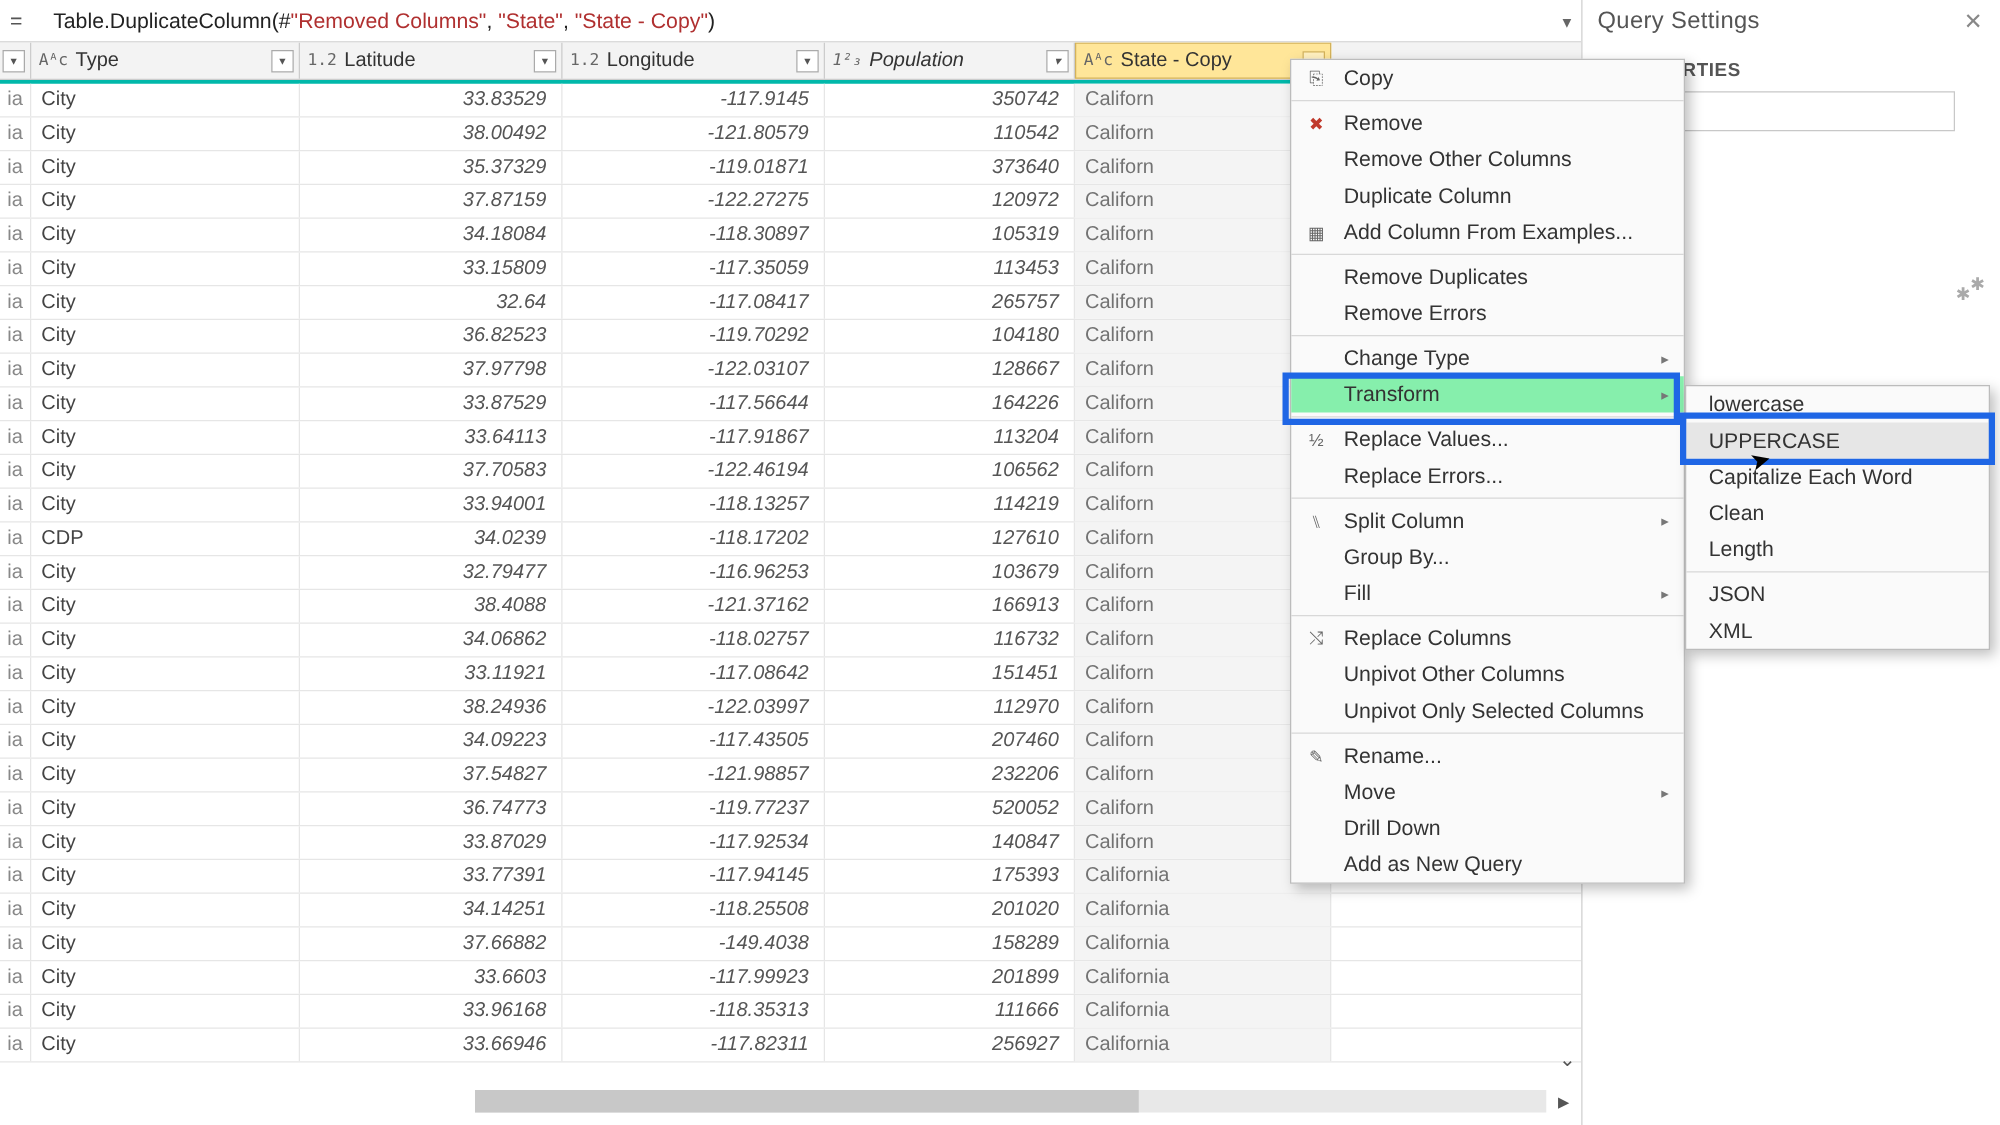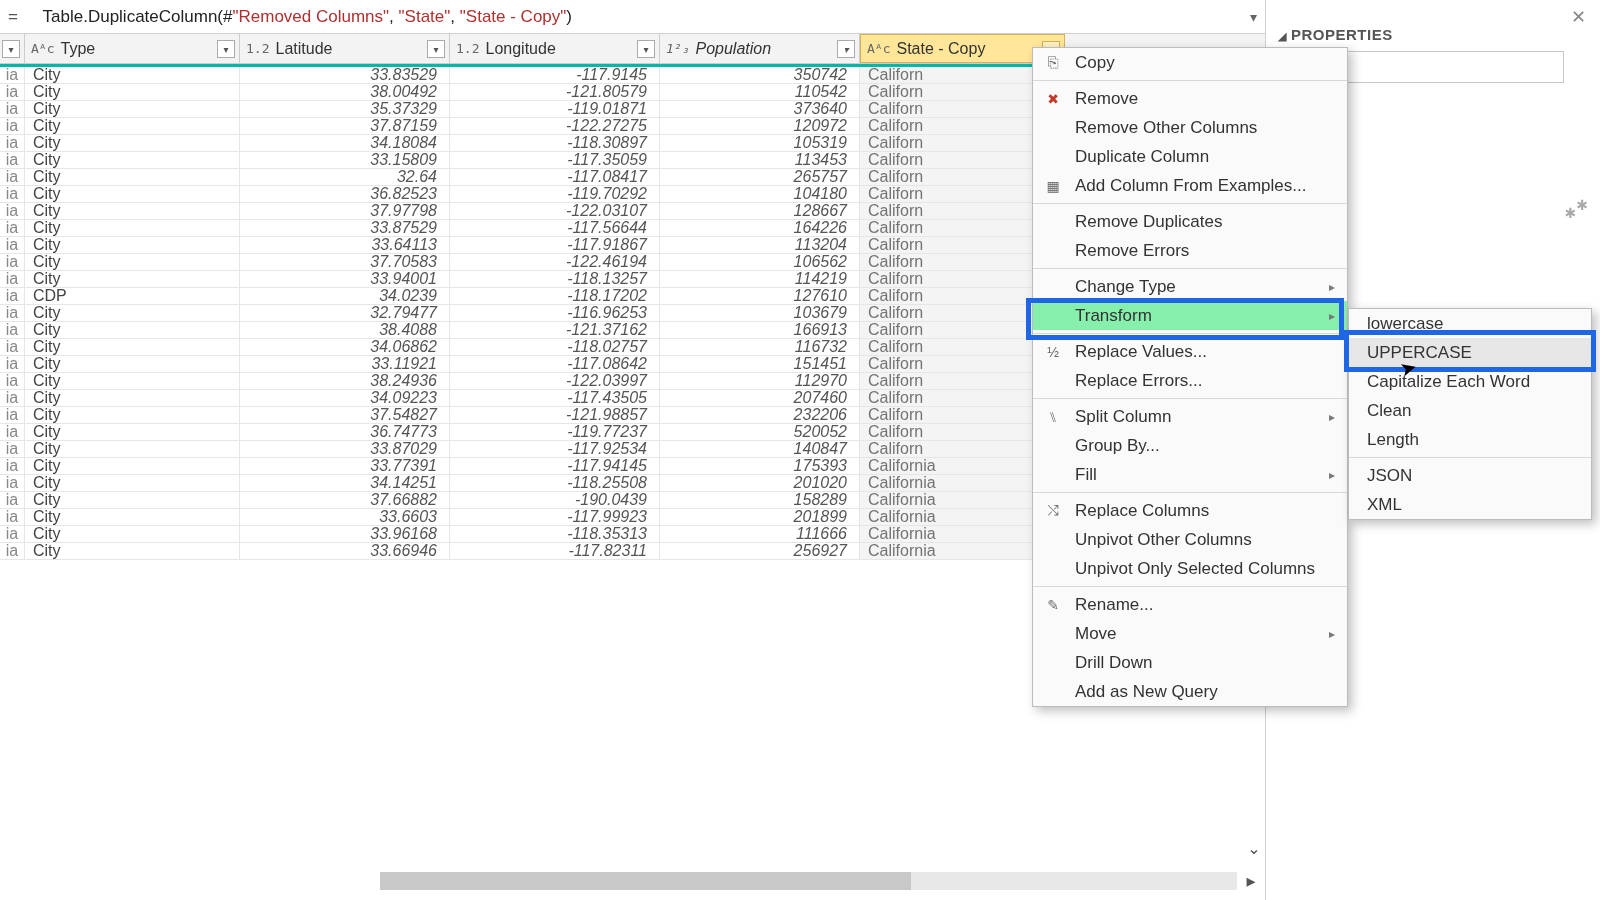--- a/index.html
+++ b/index.html
@@ -20,21 +20,21 @@
   .c-ia { width: 25px; justify-content:center; }
   .c-type { width: 215px; }
   .c-lat { width: 210px; }
   .c-lon { width: 210px; }
   .c-pop { width: 200px; font-style: italic; }
   .c-state { width: 205px; }
 
   .hdr-row .selhdr { background:#ffe699; border:1px solid #d4b25a; }
   .hdr-row .selhdr .col-drop { background:#fff0c0; border-color:#d4b25a; }
 
-  .data-row { display:flex; height:17px; border-bottom:1px solid #e6e6e6; font-size:16px; color:#444; }
+  .data-row { display:flex; height:27px; border-bottom:1px solid #e6e6e6; font-size:16px; color:#444; }
   .data-row .cell { border-right:1px solid #e6e6e6; display:flex; align-items:center; padding:0 8px; }
   .data-row .num { justify-content:flex-end; font-style:italic; color:#555; padding-right:12px; }
   .data-row .ia { color:#888; }
   .data-row .state { background:#f4f4f4; color:#737373; }
 
   .teal-bar { height:3px; background:#01b8aa; }
 
   .vscroll { position:absolute; right:0; top:64px; width:22px; bottom:0; display:flex; flex-direction:column; align-items:center; justify-content:flex-end; }
   .vscroll .dn { font-size:16px; color:#555; margin-bottom:4px; }
 
@@ -312,21 +312,21 @@
         <div class="cell c-type">City</div>
         <div class="cell c-lat num">34.14251</div>
         <div class="cell c-lon num">-118.25508</div>
         <div class="cell c-pop num">201020</div>
         <div class="cell c-state state">California</div>
       </div>
       <div class="data-row">
         <div class="cell c-ia ia">ia</div>
         <div class="cell c-type">City</div>
         <div class="cell c-lat num">37.66882</div>
-        <div class="cell c-lon num">-190.0439</div>
+        <div class="cell c-lon num">-149.4038</div>
         <div class="cell c-pop num">158289</div>
         <div class="cell c-state state">California</div>
       </div>
       <div class="data-row">
         <div class="cell c-ia ia">ia</div>
         <div class="cell c-type">City</div>
         <div class="cell c-lat num">33.6603</div>
         <div class="cell c-lon num">-117.99923</div>
         <div class="cell c-pop num">201899</div>
         <div class="cell c-state state">California</div>
@@ -354,20 +354,21 @@
 </div>
 
 <div class="hscroll">
   <div class="track">
       <div class="thumb"></div>
     </div>
   <div class="rbtn">▸</div>
 </div>
 
 <div class="rp">
+  <div class="title">Query Settings</div>
   <div class="close">✕</div>
   <div class="section"><span class="tri">◢</span><span>PROPERTIES</span></div>
   <div class="namebox"></div>
   <div style="height:110px"></div>
   <div class="step">
       <span class="gear">✱</span>
     </div>
   <div class="step">
       <span class="gear">✱</span>
     </div>

